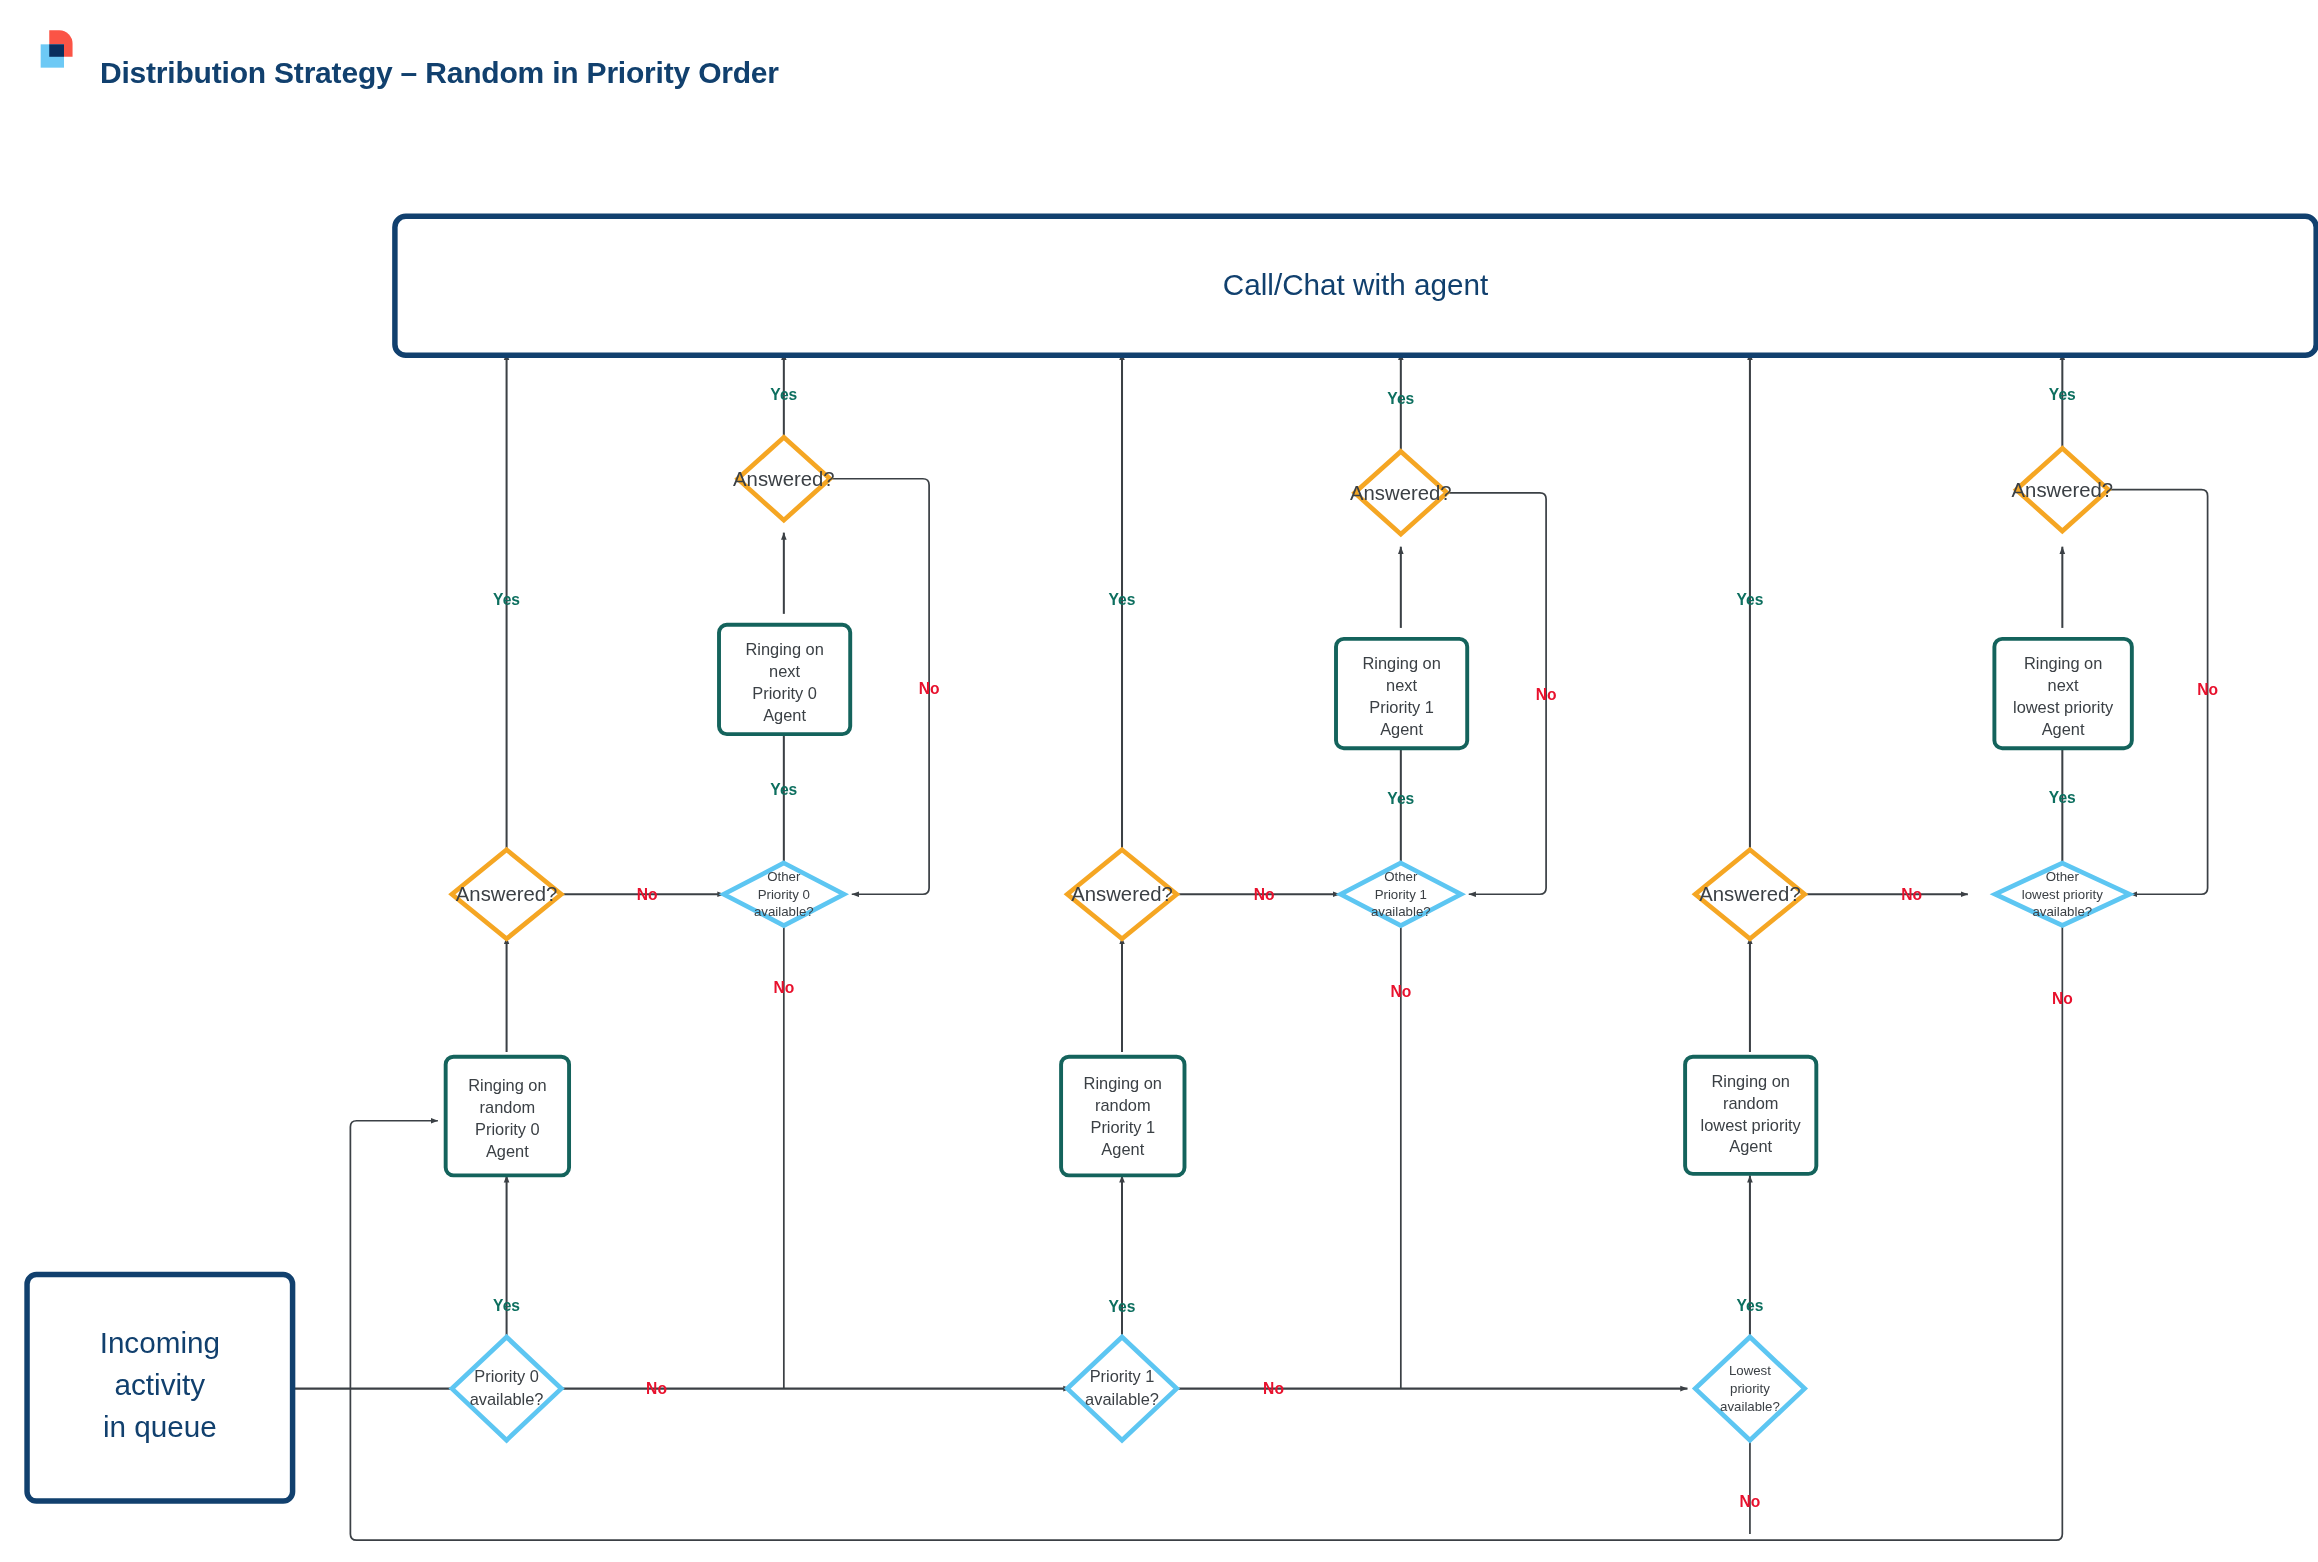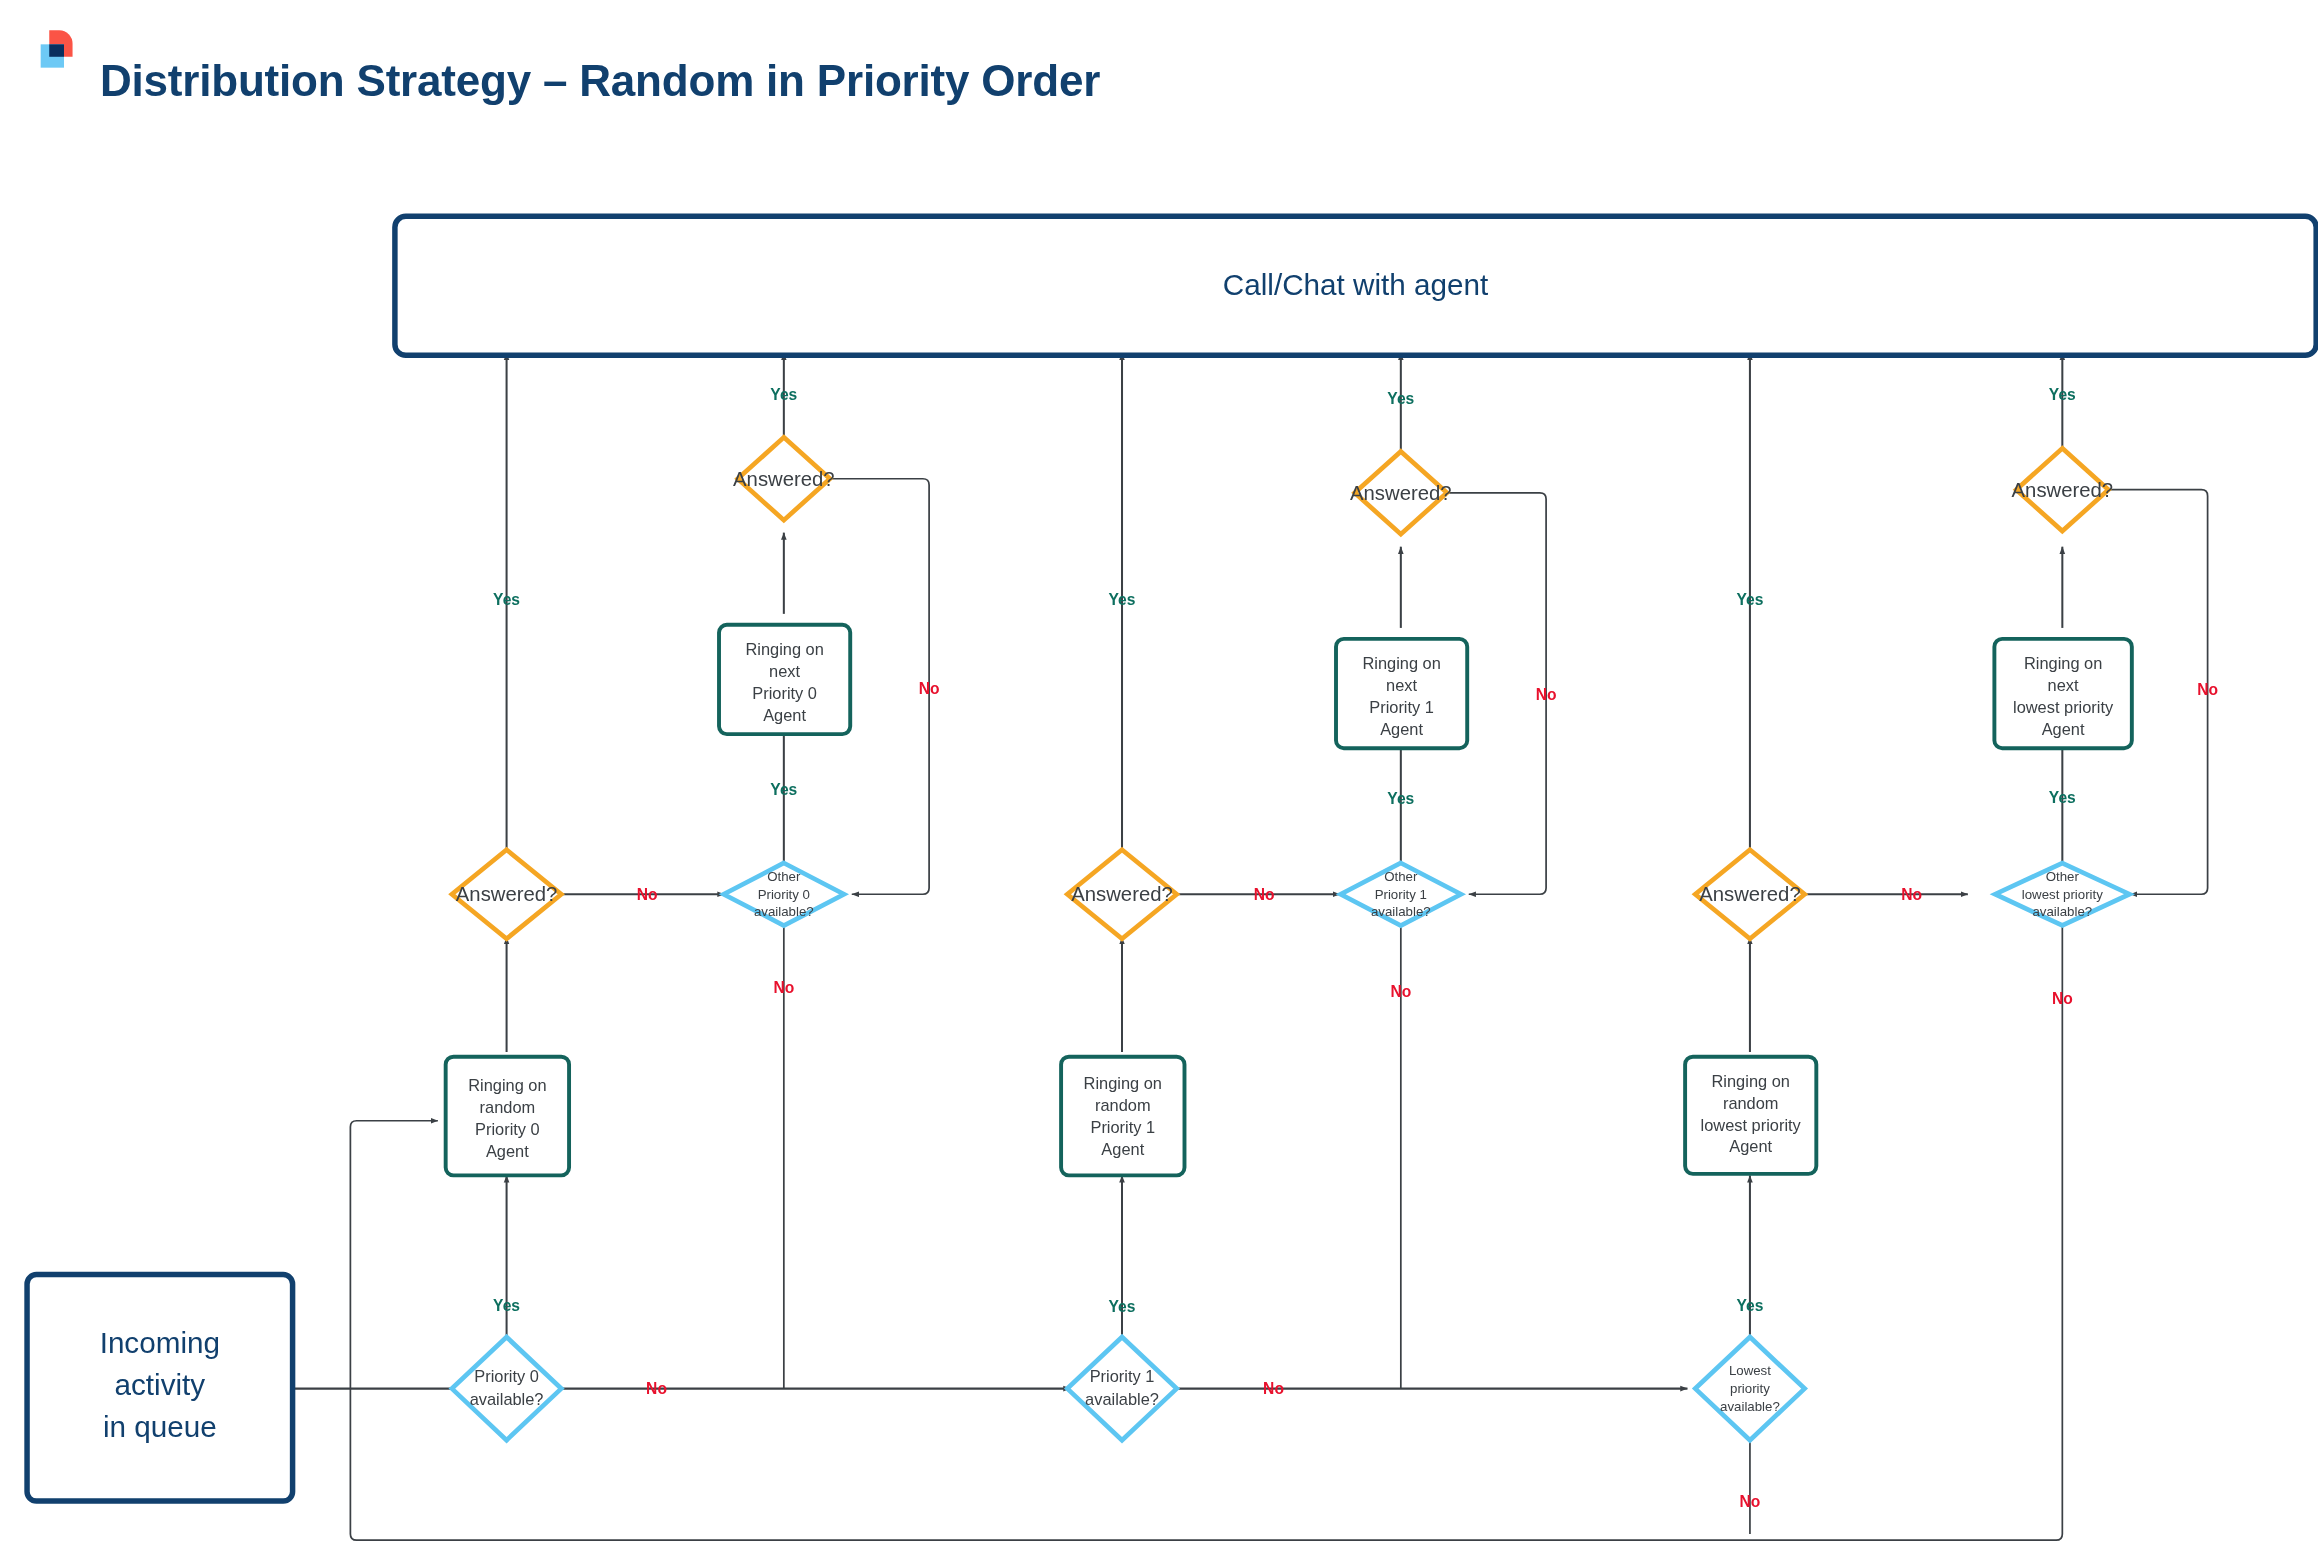--- a/index.html
+++ b/index.html
@@ -6,21 +6,21 @@
   body{
     width:2319px;height:1562px;
     font-family:"Liberation Sans", sans-serif;
     -webkit-font-smoothing:antialiased;
     overflow:hidden;
     position:relative;
   }
   #logo{position:absolute;left:36px;top:26.6px;width:42px;height:44px;}
   #title{
     position:absolute;left:100px;top:56px;
-    font-size:44px;font-weight:bold;color:#11406e;
+    font-size:30px;font-weight:bold;color:#11406e;
     letter-spacing:-0.2px;white-space:nowrap;
   }
   #canvas{position:absolute;left:0;top:0;width:2319px;height:1562px;}
   .node-label{
     font-family:"Liberation Sans", sans-serif;
     fill:#3b4045;text-anchor:middle;dominant-baseline:middle;
   }
   .big-label{font-size:38px;fill:#11406e;}
   .mid-label{font-size:26px;}
   .sm-label{font-size:21px;}

